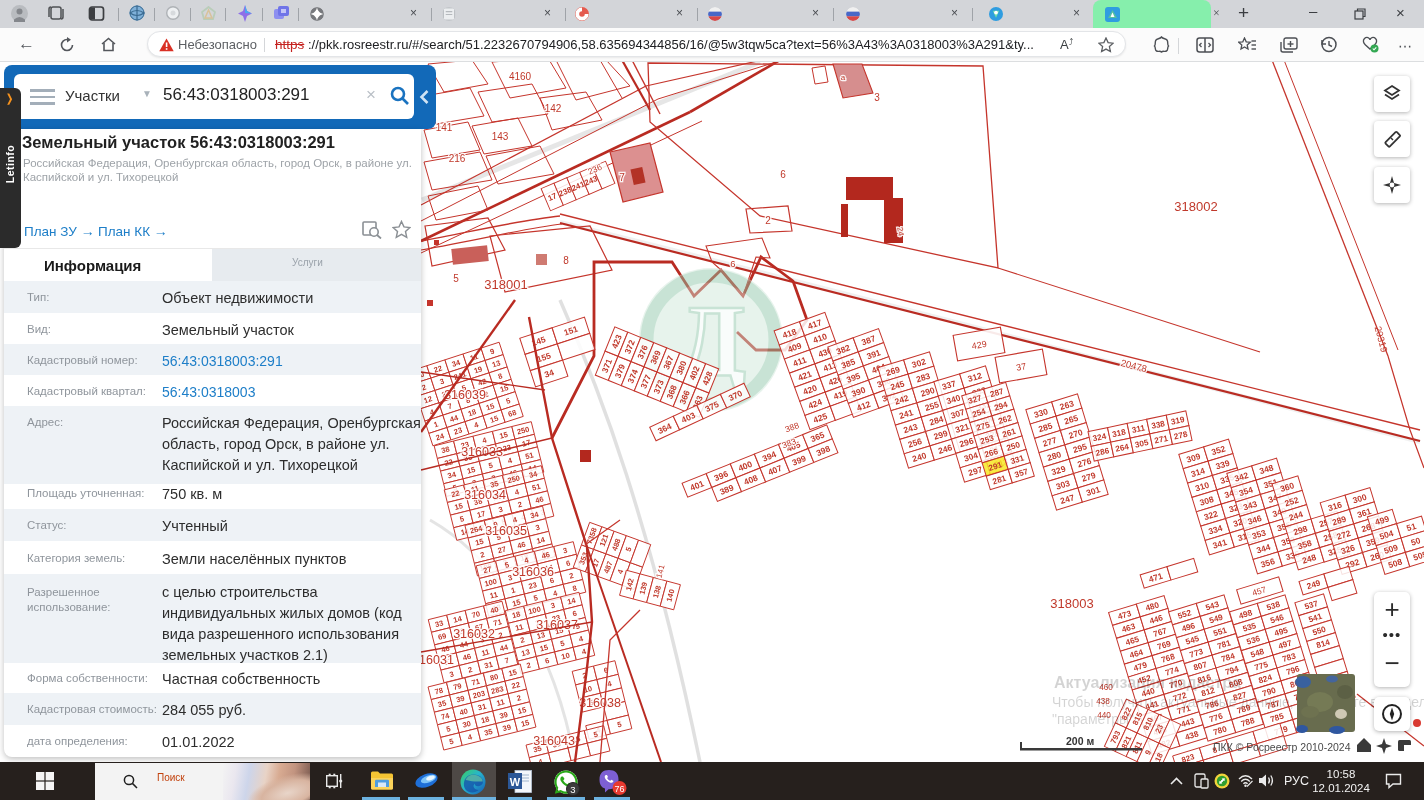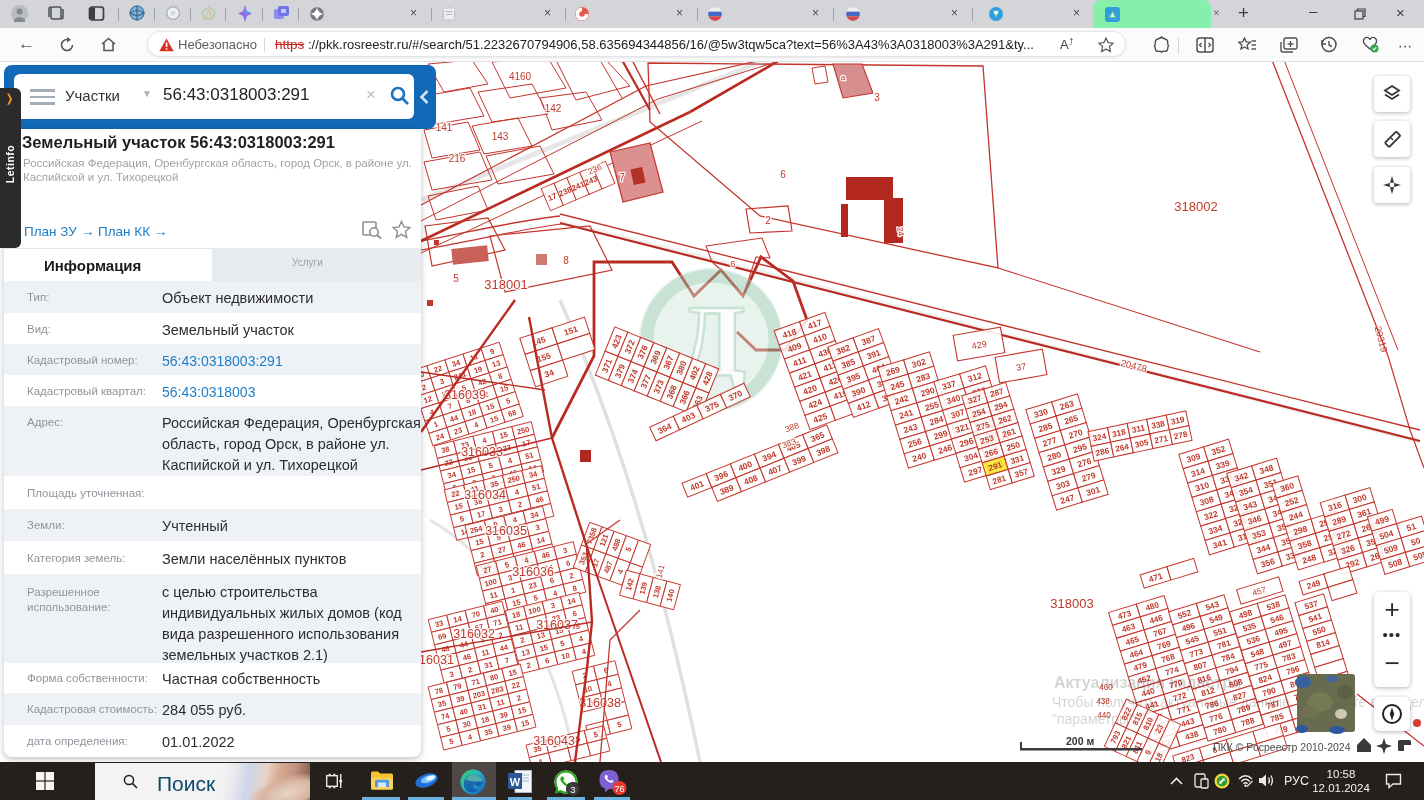--- a/index.html
+++ b/index.html
@@ -1283,29 +1283,30 @@
         <span class="val" style="top:7px">Земельный участок</span>
       </div>
   <div class="row rlight" style="top:215px;height:31px">
         <span class="lab" style="top:10px">Кадастровый номер:</span>
         <span class="val vblue" style="top:7px;font-size:14px">56:43:0318003:291</span>
       </div>
   <div class="row" style="top:246px;height:31px">
         <span class="lab" style="top:10px">Кадастровый квартал:</span>
         <span class="val vblue" style="top:7px;font-size:14px">56:43:0318003</span>
       </div>
-  <div class="row rlight" style="top:277px;height:70px">
+  <div class="row rlight" style="top:277px;height:78px">
         <span class="lab" style="top:10px">Адрес:</span>
         <span class="val" style="top:7px;white-space:nowrap">Российская Федерация, Оренбургская<br>область, город Орск, в районе ул.<br>Каспийской и ул. Тихорецкой</span>
       </div>
   <div class="row" style="top:347px;height:39px">
         <span class="lab" style="top:11px">Площадь уточненная:</span>
+        <span class="val" style="top:8px">750 кв. м</span>
       </div>
   <div class="row rlight" style="top:380px;height:32px">
-        <span class="lab" style="top:10px">Земли:</span>
+        <span class="lab" style="top:10px">Статус:</span>
         <span class="val" style="top:7px">Учтенный</span>
       </div>
   <div class="row" style="top:412px;height:33px">
         <span class="lab" style="top:11px">Категория земель:</span>
         <span class="val" style="top:8px">Земли населённых пунктов</span>
       </div>
   <div class="row rlight" style="top:445px;height:89px">
         <span class="lab" style="top:11px;line-height:15px">Разрешенное<br>использование:</span>
         <span class="val" style="top:8px;white-space:nowrap">с целью строительства<br>индивидуальных жилых домов (код<br>вида разрешенного использования<br>земельных участков 2.1)</span>
       </div>
@@ -1545,21 +1546,21 @@
         <rect x="0" y="0" width="8.4" height="8.4" fill="#f5f5f5"></rect>
         <rect x="9.6" y="0" width="8.4" height="8.4" fill="#f5f5f5"></rect>
         <rect x="0" y="9.6" width="8.4" height="8.4" fill="#f5f5f5"></rect>
         <rect x="9.6" y="9.6" width="8.4" height="8.4" fill="#f5f5f5"></rect>
       </svg>
   <div id="tsearch">
     <svg class="abs" style="left:28px;top:11px" width="15" height="15" viewBox="0 0 15 15">
           <circle cx="6" cy="6" r="4.6" fill="none" stroke="#1f1f1f" stroke-width="1.5"></circle>
           <line x1="9.4" y1="9.4" x2="14" y2="14" stroke="#1f1f1f" stroke-width="1.5"></line>
         </svg>
-    <div class="abs" style="left:62px;top:9px;font-size:21px;color:#0c4a6e">Поиск</div>
+    <div class="abs" style="left:62px;top:9px;font-size:10px;color:#c2410c">Поиск</div>
     <div class="abs" style="left:128px;top:0;width:87px;height:37px;background:linear-gradient(100deg,#f3f3f3 0%,#eae7ef 15%,#cdd5ea 30%,#e8d3c6 48%,#d8ab92 62%,#c29480 78%,#8f6b5e 92%,#6e5148 100%)"></div>
     <div class="abs" style="left:150px;top:14px;width:70px;height:30px;background:radial-gradient(ellipse at 60% 60%,#e8d5c9 0%,#d8b4a0 45%,rgba(216,180,160,0) 70%);transform:rotate(-15deg)"></div>
   </div>
 
   <svg class="abs" style="left:326px;top:11px" width="17" height="16" viewBox="0 0 17 16">
         <rect x="0.7" y="2.7" width="10.6" height="10.6" fill="none" stroke="#e8e8e8" stroke-width="1.4"></rect>
         <rect x="2.7" y="0.7" width="2" height="1.3" fill="#e8e8e8"></rect>
         <rect x="7.3" y="0.7" width="2" height="1.3" fill="#e8e8e8"></rect>
         <rect x="2.7" y="14" width="2" height="1.3" fill="#e8e8e8"></rect>
         <rect x="7.3" y="14" width="2" height="1.3" fill="#e8e8e8"></rect>

